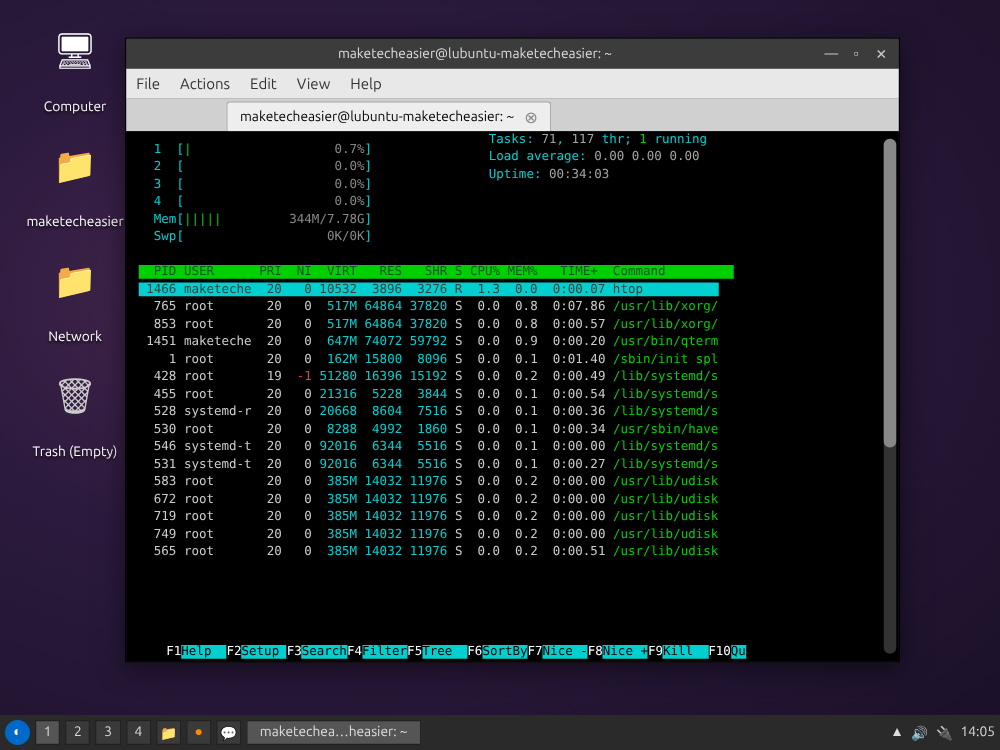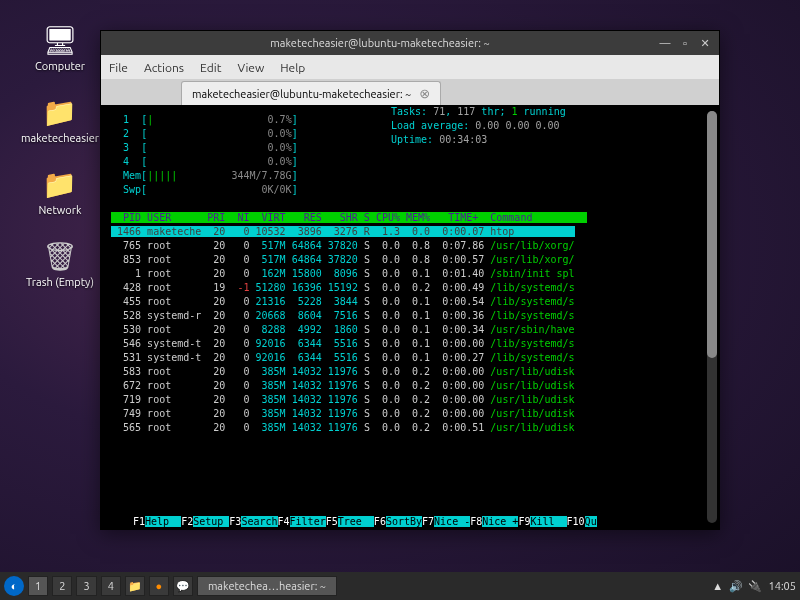--- a/index.html
+++ b/index.html
@@ -8,40 +8,40 @@
   background: radial-gradient(ellipse at 30% 40%, #4a2850 0%, #2b1a3d 40%, #1a1028 100%);
   font-family: "Ubuntu", sans-serif;
   font-size: 12px;
   position: relative;
   overflow: hidden;
 }
 
 .desktop-icons { position: absolute; left: 20px; top: 20px; display: flex; flex-direction: column; gap: 20px; }
 .dicon { display: flex; flex-direction: column; align-items: center; width: 80px; cursor: pointer; }
 .dicon .ibox { width: 40px; height: 40px; display: flex; align-items: center; justify-content: center; font-size: 28px; color: #fff; }
-.dicon .lbl { color: #fff; text-align: center; font-size: 11px; margin-top: 0; text-shadow: 0 1px 2px rgba(0,0,0,0.8); }
+.dicon .lbl { color: #fff; text-align: center; font-size: 11px; margin-top: 20px; text-shadow: 0 1px 2px rgba(0,0,0,0.8); }
 
 .window { position: absolute; left: 100px; top: 30px; width: 620px; height: 500px; background: #2e2e2e; border: 1px solid #000; box-shadow: 0 4px 20px rgba(0,0,0,0.5); display: flex; flex-direction: column; }
 .titlebar { background: #3c3c3c; height: 24px; display: flex; align-items: center; padding: 0 6px; color: #ddd; font-size: 11px; }
 .titlebar .title { flex: 1; text-align: center; }
 .titlebar .wbtn { width: 16px; height: 16px; margin-left: 4px; display: flex; align-items: center; justify-content: center; cursor: pointer; color: #ccc; font-size: 11px; }
 .menubar { background: #e8e8e8; height: 24px; display: flex; align-items: center; padding: 0 8px; gap: 16px; font-size: 12px; color: #333; }
 .menubar span { cursor: pointer; }
 .tabbar { background: #d0d0d0; height: 26px; display: flex; align-items: flex-end; padding-left: 80px; }
 .tab { background: #eee; border: 1px solid #aaa; border-bottom: none; padding: 4px 10px; font-size: 11px; display: flex; align-items: center; gap: 8px; border-radius: 3px 3px 0 0; }
 .tab .close { color: #888; cursor: pointer; font-size: 13px; }
 .term { flex: 1; background: #000; padding: 8px 2px 0 10px; font-family: "DejaVu Sans Mono", monospace; font-size: 10px; line-height: 14px; color: #ccc; overflow: hidden; position: relative; }
 .term .scrollbar { position: absolute; right: 2px; top: 6px; bottom: 6px; width: 10px; background: #333; border-radius: 5px; }
 .term .scrollbar .thumb { position: absolute; left: 0; right: 0; top: 0; height: 60%; background: #888; border-radius: 5px; }
 .cyan { color: #00d0d0; }
 .green { color: #00d000; }
 .red { color: #e04040; }
 .white { color: #a3a3a3; }
 .dim { color: #888; }
-.hdr { background: #00d000; color: #4c1d95; display: inline; }
+.hdr { background: #00d000; color: #14532d; display: inline; }
 .hilite { background: #00d0d0; color: #404040; }
 .row { white-space: pre; }
 .fkeys { position: absolute; left: 0; bottom: 0; right: 14px; white-space: pre; font-family: inherit; margin-left: 32px; }
 .fk { color: #fff; }
 .fkv { background: #00d0d0; color: #000; }
 
 .taskbar { position: absolute; left: 0; right: 0; bottom: 0; height: 28px; background: #2a2a2a; display: flex; align-items: center; padding: 0 4px; gap: 4px; color: #ddd; font-size: 11px; }
 .taskbar .btn { background: #3a3a3a; border: 1px solid #222; padding: 2px 6px; height: 20px; display: flex; align-items: center; cursor: pointer; }
 .taskbar .ws { min-width: 16px; justify-content: center; }
 .taskbar .ws.active { background: #555; }
@@ -98,20 +98,21 @@
       <div class="row">  <span class="cyan">2</span>  <span class="cyan">[</span><span class="green">                    <span class="dim">0.0%</span></span><span class="cyan">]</span></div>
       <div class="row">  <span class="cyan">3</span>  <span class="cyan">[</span><span class="green">                    <span class="dim">0.0%</span></span><span class="cyan">]</span></div>
       <div class="row">  <span class="cyan">4</span>  <span class="cyan">[</span><span class="green">                    <span class="dim">0.0%</span></span><span class="cyan">]</span></div>
       <div class="row">  <span class="cyan">Mem</span><span class="cyan">[</span><span class="green">|||||</span>         <span class="dim">344M/7.78G</span><span class="cyan">]</span></div>
       <div class="row">  <span class="cyan">Swp</span><span class="cyan">[</span>                   <span class="dim">0K/0K</span><span class="cyan">]</span></div>
       <div class="row"> </div>
       <div class="row"><span class="hdr">  PID USER      PRI  NI  VIRT   RES   SHR S CPU% MEM%   TIME+  Command         </span></div>
       <div class="row"><span class="hilite"> 1466 maketeche  20   0 10532  3896  3276 R  1.3  0.0  0:00.07 htop          </span></div>
       <div class="row">  765 root       20   0 <span class="cyan"> 517M</span> <span class="cyan">64864</span> <span class="cyan">37820</span> S  0.0  0.8  0:07.86 <span class="green">/usr/lib/xorg/</span></div>
       <div class="row">  853 root       20   0 <span class="cyan"> 517M</span> <span class="cyan">64864</span> <span class="cyan">37820</span> S  0.0  0.8  0:00.57 <span class="green">/usr/lib/xorg/</span></div>
+      <div class="row"> 1451 maketeche  20   0 <span class="cyan"> 647M</span> <span class="cyan">74072</span> <span class="cyan">59792</span> S  0.0  0.9  0:00.20 <span class="green">/usr/bin/qterm</span></div>
       <div class="row">    1 root       20   0 <span class="cyan"> 162M</span> <span class="cyan">15800</span> <span class="cyan"> 8096</span> S  0.0  0.1  0:01.40 <span class="green">/sbin/init spl</span></div>
       <div class="row">  428 root       19 <span class="red"> -1</span> <span class="cyan">51280</span> <span class="cyan">16396</span> <span class="cyan">15192</span> S  0.0  0.2  0:00.49 <span class="green">/lib/systemd/s</span></div>
       <div class="row">  455 root       20   0 <span class="cyan">21316</span> <span class="cyan"> 5228</span> <span class="cyan"> 3844</span> S  0.0  0.1  0:00.54 <span class="green">/lib/systemd/s</span></div>
       <div class="row">  528 systemd-r  20   0 <span class="cyan">20668</span> <span class="cyan"> 8604</span> <span class="cyan"> 7516</span> S  0.0  0.1  0:00.36 <span class="green">/lib/systemd/s</span></div>
       <div class="row">  530 root       20   0 <span class="cyan"> 8288</span> <span class="cyan"> 4992</span> <span class="cyan"> 1860</span> S  0.0  0.1  0:00.34 <span class="green">/usr/sbin/have</span></div>
       <div class="row">  546 systemd-t  20   0 <span class="cyan">92016</span> <span class="cyan"> 6344</span> <span class="cyan"> 5516</span> S  0.0  0.1  0:00.00 <span class="green">/lib/systemd/s</span></div>
       <div class="row">  531 systemd-t  20   0 <span class="cyan">92016</span> <span class="cyan"> 6344</span> <span class="cyan"> 5516</span> S  0.0  0.1  0:00.27 <span class="green">/lib/systemd/s</span></div>
       <div class="row">  583 root       20   0 <span class="cyan"> 385M</span> <span class="cyan">14032</span> <span class="cyan">11976</span> S  0.0  0.2  0:00.00 <span class="green">/usr/lib/udisk</span></div>
       <div class="row">  672 root       20   0 <span class="cyan"> 385M</span> <span class="cyan">14032</span> <span class="cyan">11976</span> S  0.0  0.2  0:00.00 <span class="green">/usr/lib/udisk</span></div>
       <div class="row">  719 root       20   0 <span class="cyan"> 385M</span> <span class="cyan">14032</span> <span class="cyan">11976</span> S  0.0  0.2  0:00.00 <span class="green">/usr/lib/udisk</span></div>

